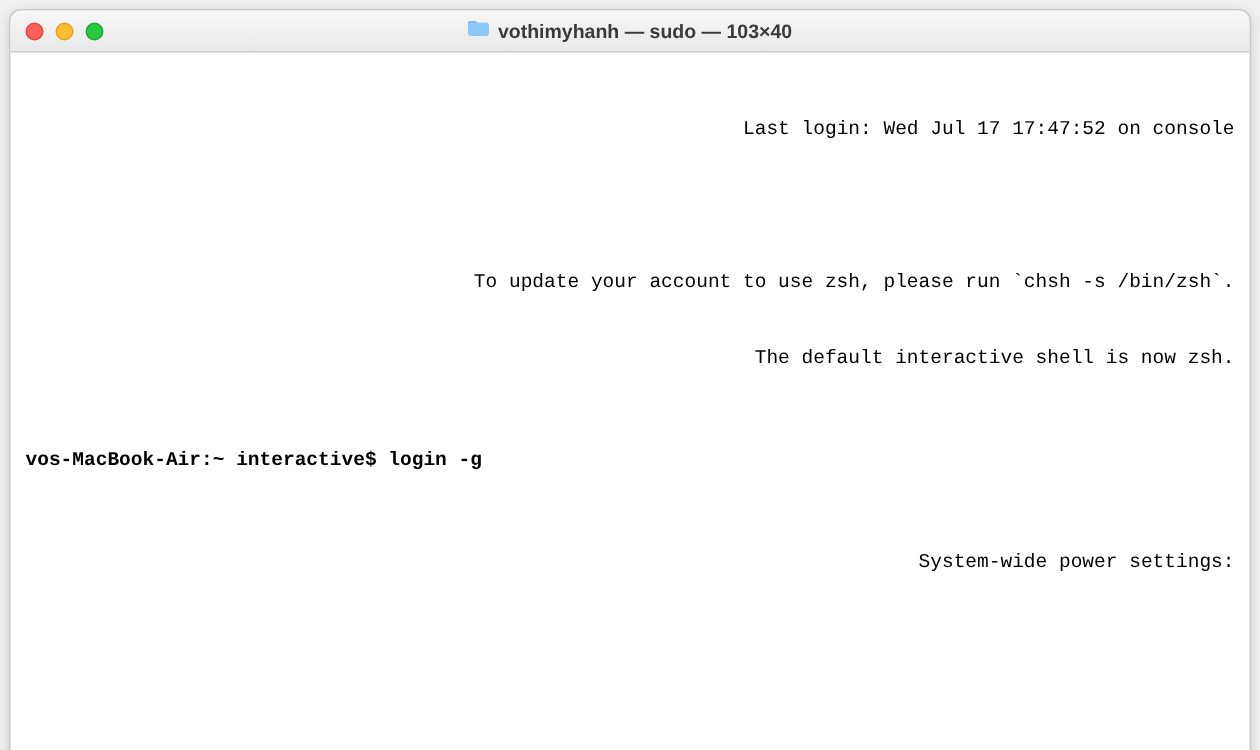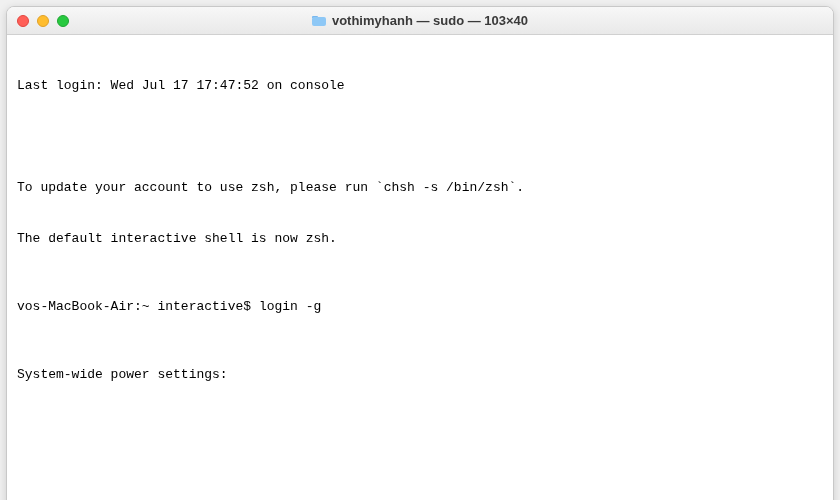--- a/index.html
+++ b/index.html
@@ -28,21 +28,21 @@
       padding: 0 10px;
       position: relative;
     }
     .traffic-lights { display: flex; gap: 8px; }
     .light { width: 12px; height: 12px; border-radius: 50%; }
     .light.red { background: #ff5f57; border: 0.5px solid #e24640; }
     .light.yellow { background: #ffbd2e; border: 0.5px solid #e1a128; }
     .light.green { background: #28c940; border: 0.5px solid #1fa633; }
     .title-wrap {
       position: absolute; left: 0; right: 0;
-      display: flex; justify-content: center; align-items: center; gap: 6px;
+      display: flex; justify-content: center; align-items: flex-start; gap: 6px;
       pointer-events: none;
     }
     .folder-icon { width: 14px; height: 11px; position: relative; }
     .folder-icon::before {
       content: ""; position: absolute; top: 1px; left: 0; width: 6px; height: 2px;
       background: #79b8ee; border-radius: 1px 1px 0 0;
     }
     .folder-icon::after {
       content: ""; position: absolute; top: 2px; left: 0; width: 14px; height: 9px;
       background: #8ec8f6; border-radius: 2px;
@@ -53,22 +53,22 @@
     }
     .terminal-body {
       padding: 8px 10px 16px 10px;
       font-size: 13px;
       line-height: 17px;
       color: #000;
       white-space: pre;
       position: relative;
       min-height: 456px;
     }
-    .line { display: block; }
-    .prompt-row { display: flex; flex-wrap: nowrap; align-items: center; }
+    .line { display: block; text-align: right; }
+    .prompt-row { display: flex; flex-wrap: nowrap; align-items: center; font-weight: bold; }
     .prompt-text { white-space: pre; }
   </style>
 </head>
 <body>
 
 <div class="window">
   <div class="titlebar">
     <div class="traffic-lights">
       <div class="light red"></div>
       <div class="light yellow"></div>

